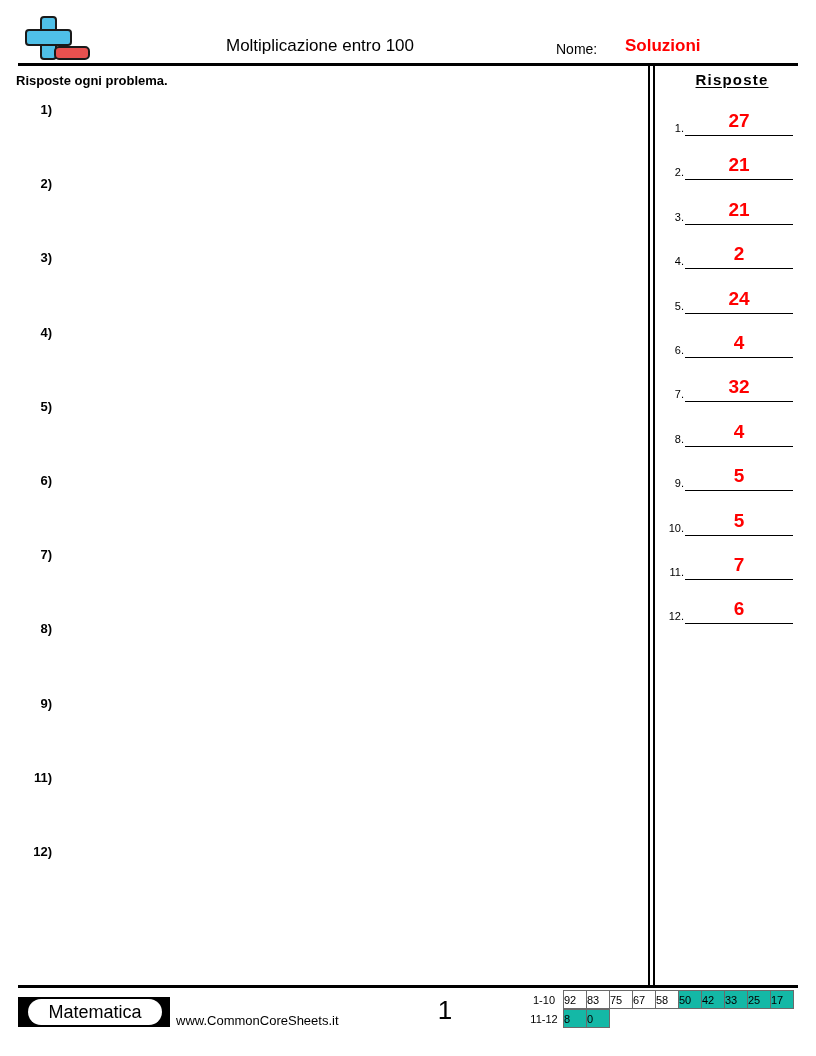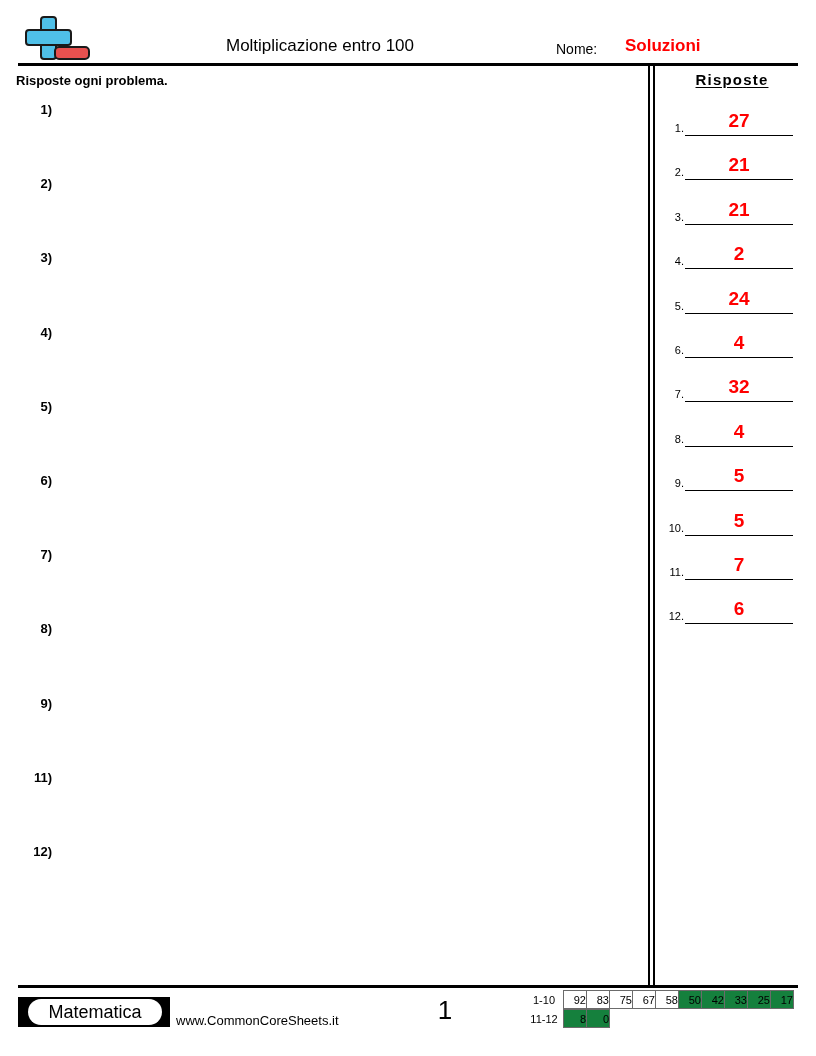--- a/index.html
+++ b/index.html
@@ -292,28 +292,28 @@
   }
   .score-cells {
     display: flex;
   }
   .score-cell {
     width: 24px;
     height: 19px;
     border: 1px solid #6b6b6b;
     margin-left: -1px;
     margin-top: -1px;
-    text-align: right;
+    text-align: left;
     font-size: 11px;
     line-height: 18px;
     box-sizing: border-box;
     background: #ffffff;
   }
   .score-cell.shaded {
-    background: #15803d;
+    background: #14b8a6;
   }
 </style>
 </head>
 <body>
 
 <div id="page">
 
   <div id="header">
     <div id="logo">
       <div class="plus-v"></div>

